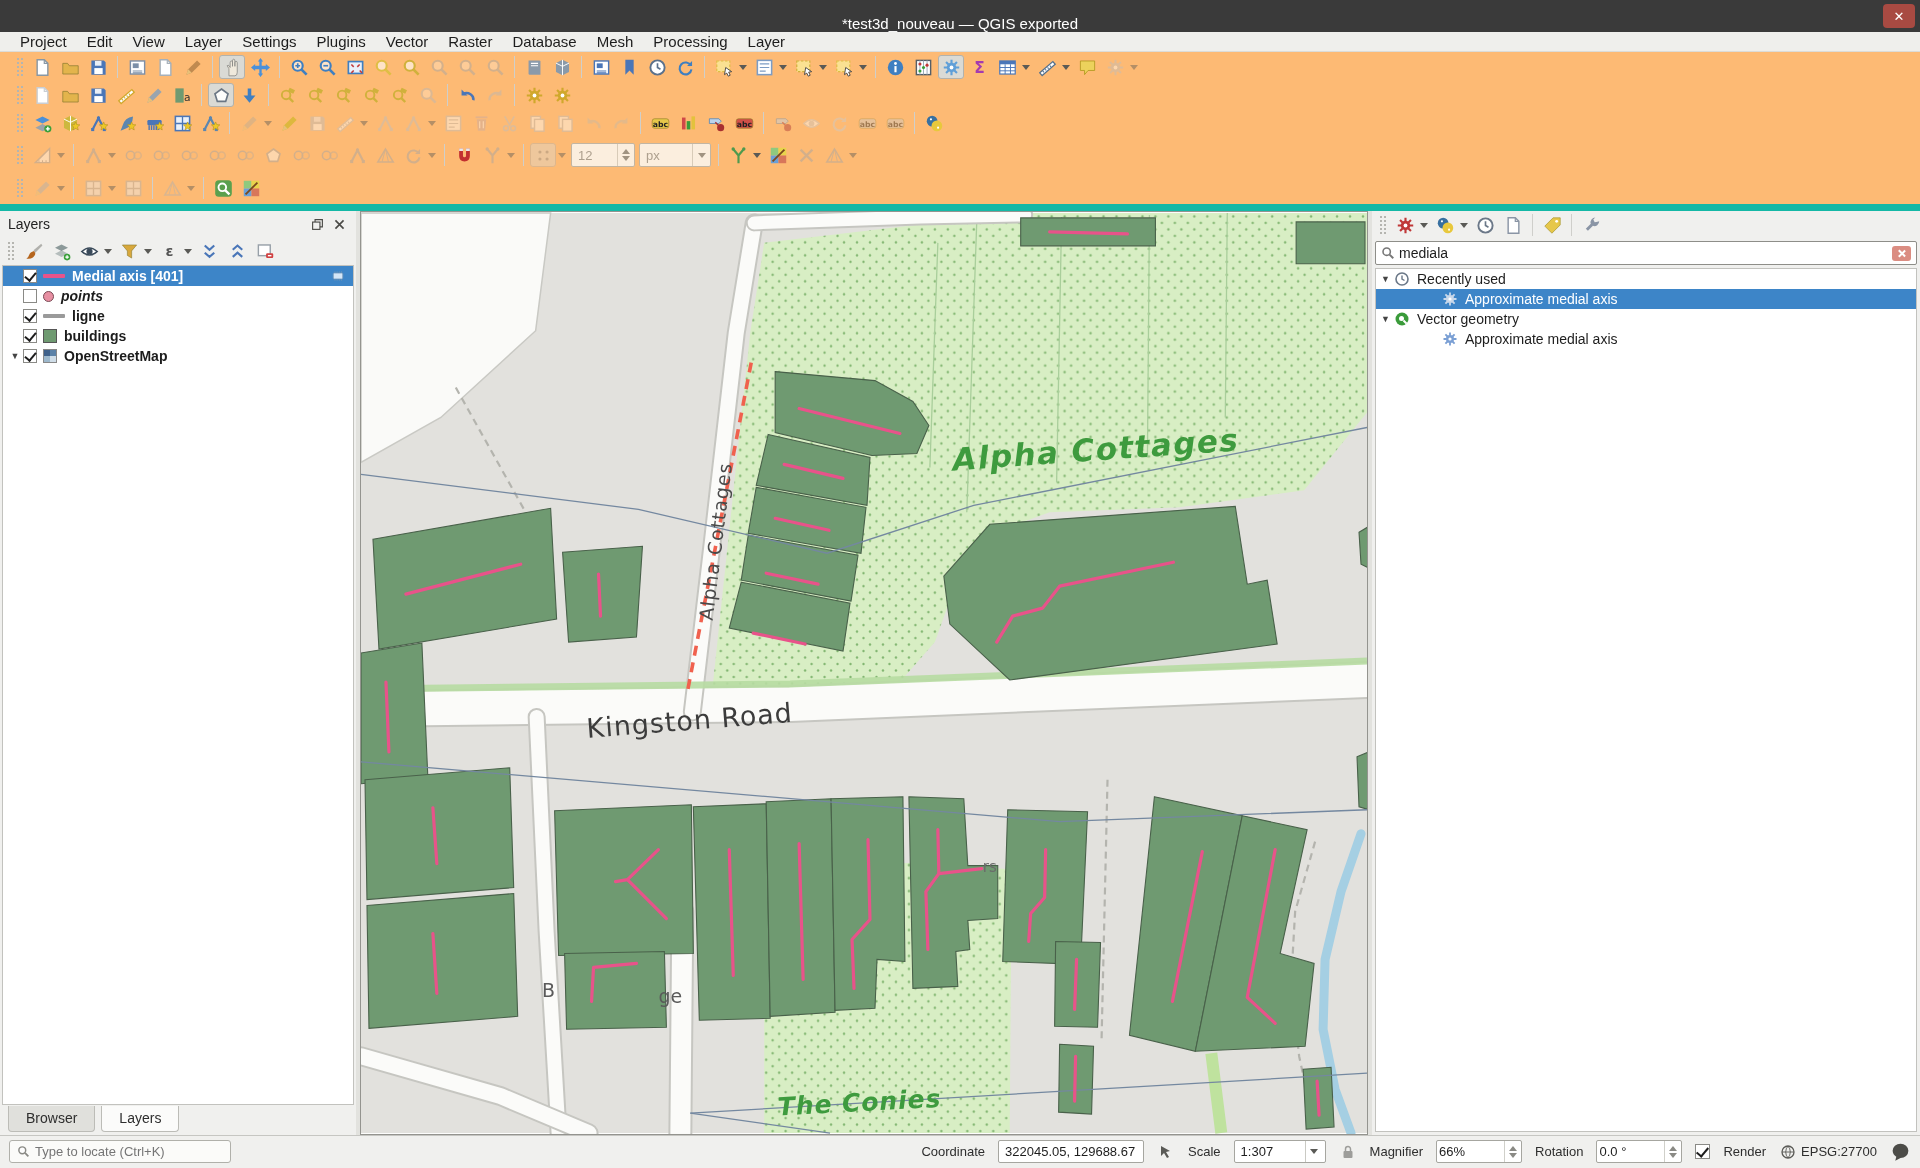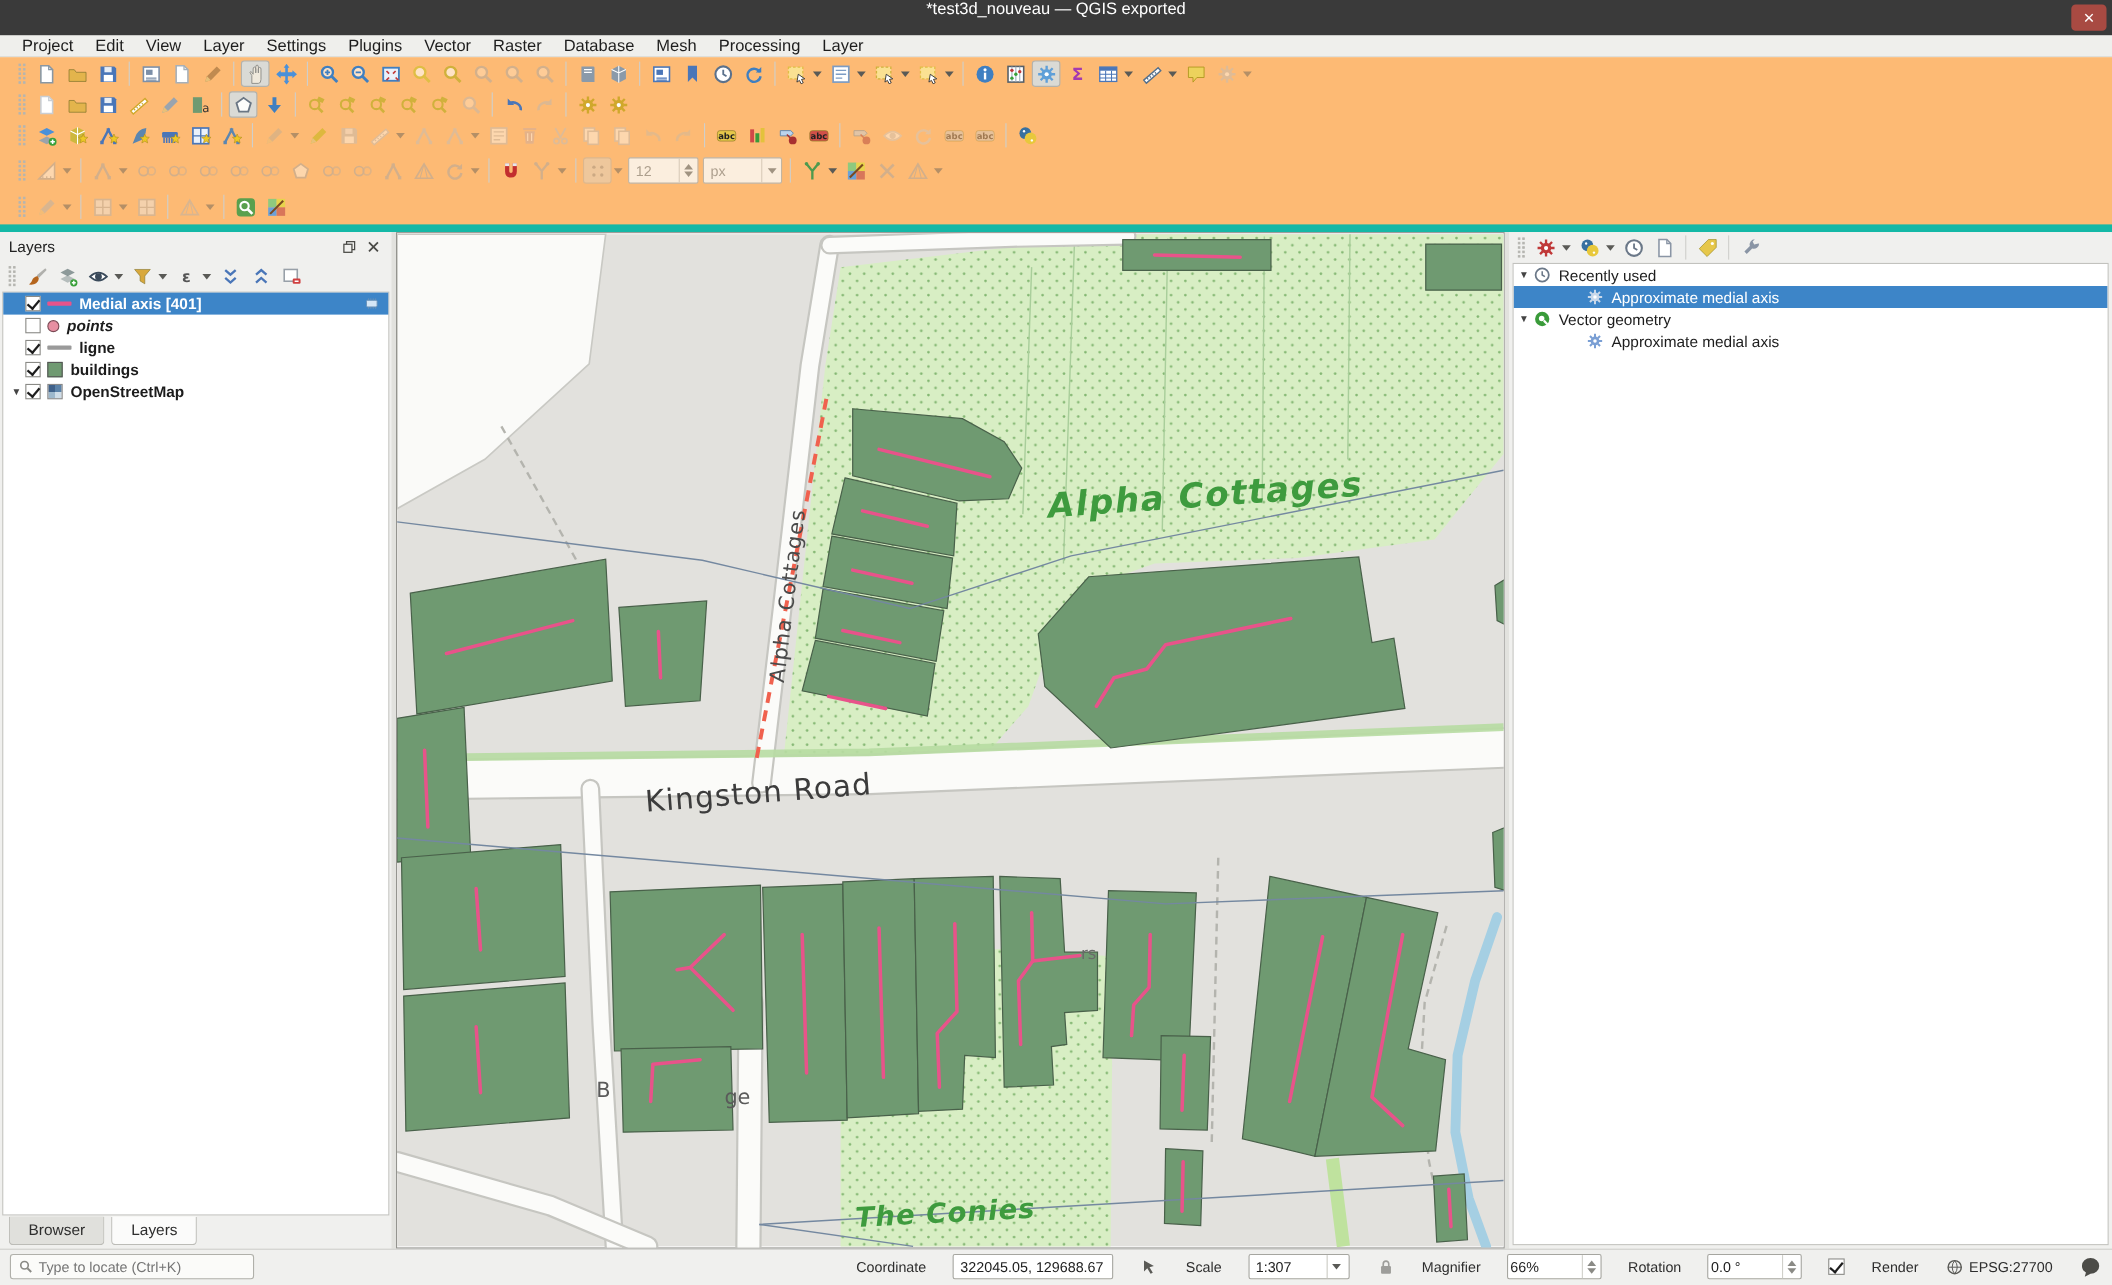--- a/index.html
+++ b/index.html
@@ -1,18 +1,18 @@
 <!DOCTYPE html>
 <html><head>
 <meta charset="utf-8">
 <style>
   *{box-sizing:border-box;margin:0;padding:0}
   html,body{width:1920px;height:1168px;overflow:hidden;font-family:"Liberation Sans",sans-serif;background:#f0f0ee}
   
-  .titlebar{height:32px;background:#3a3a3a;color:#fff;display:flex;align-items:flex-start;justify-content:center;position:relative;font-size:15px}
+  .titlebar{height:32px;background:#3a3a3a;color:#fff;display:flex;align-items:flex-end;justify-content:center;position:relative;font-size:15px}
   .close-btn{position:absolute;right:5px;top:4px;width:32px;height:24px;background:#a84a42;border-radius:4px;color:#fff;display:flex;align-items:center;justify-content:center;font-size:13px;cursor:default}
   
   .menubar{height:20px;background:#efefec;border-bottom:1px solid #dcdcd8;display:flex;align-items:center;padding-left:10px;font-size:15px;color:#1d1d1d}
   .menu-item{padding:3px 10px;border-radius:3px}
   
   .toolbars{background:#fdba74;border-bottom:7px solid #14b8a6;padding:0 14px}
   .trow{display:flex;align-items:center}
   #tb-row1{height:30px}#tb-row2{height:26px}#tb-row3{height:30px}#tb-row4{height:34px}#tb-row5{height:32px}
   .grip{width:8px;height:20px;margin:0 4px 0 2px;background-image:radial-gradient(circle,#b5b5b0 1.1px,transparent 1.3px);background-size:4px 4px}
   .tsep{width:1px;height:22px;background:#cfcfcb;margin:0 5px}
@@ -64,21 +64,21 @@
   .sclear{width:19px;height:15px;background:#db8d82;border-radius:3px;position:relative;flex:none}
   .sclear::before,.sclear::after{content:"";position:absolute;left:9px;top:3px;width:1.6px;height:9px;background:#fff}
   .sclear::before{transform:rotate(45deg)}.sclear::after{transform:rotate(-45deg)}
   .ptree{flex:1;background:#fff;border:1px solid #c2c2be;margin:0 3px 3px;font-size:14px;overflow:hidden}
   .prow{height:20px;display:flex;align-items:center;color:#1d1d1d}
   .prow.sel{background:#3d85c8;color:#fff}
   .prow .exp{width:13px;margin-left:5px;font-size:9px;color:#444}
   .prow svg{width:16px;height:16px;margin-right:7px;flex:none}
   .prow.alg{padding-left:66px}
   
-  .statusbar{height:32px;display:flex;align-items:center;padding:0 9px;gap:24px;background:#f0f0ee;border-top:1px solid #c6c6c2;font-size:13px;color:#2e2e2e}
+  .statusbar{height:32px;display:flex;align-items:center;padding:0 9px;gap:13px;background:#f0f0ee;border-top:1px solid #c6c6c2;font-size:13px;color:#2e2e2e}
   .locate{width:222px;height:23px;border:1px solid #b0b0aa;border-radius:3px;background:#fbfbf9;display:flex;align-items:center;padding:0 7px;gap:5px}
   .locate svg{width:13px;height:13px;color:#8a8a85;flex:none}
   .locate input{border:none;background:transparent;outline:none;font-size:13px;color:#6e6e69;width:100%;font-family:inherit}
   .spacer{flex:1}
   .sfield{height:23px;border:1px solid #a6a6a0;background:#fff;display:flex;align-items:center;padding:0 6px;font-size:13px;color:#1d1d1d;border-radius:2px}
   .sfield input{border:none;outline:none;font-size:13px;color:#1d1d1d;width:100%;font-family:inherit}
   .coordf{width:146px}
   .scombo{width:92px;padding:0}
   .scombo .val{flex:1;padding-left:6px}
   .scombo .czone{width:20px;height:100%;border-left:1px solid #cacac4;display:flex;align-items:center;justify-content:center}
@@ -1525,20 +1525,29 @@
         </span>
         <span class="tsep"></span>
         <span class="twrap">
           <span class="tbtn" style="color: rgb(138, 149, 165);">
             <svg viewBox="0 0 16 16">
               <use href="#sy-wrench"></use>
             </svg>
           </span>
         </span>
       </div>
+    <div class="searchwrap">
+      <div class="searchbox">
+        <svg>
+            <use href="#sy-mag"></use>
+          </svg>
+        <input type="text" value="mediala" style="">
+        <span class="sclear"></span>
+      </div>
+    </div>
     <div class="ptree" id="proc-tree">
         <div class="prow">
           <span class="exp">▼</span>
           <svg viewBox="0 0 16 16" style="color: rgb(107, 120, 136);">
             <use href="#sy-clock"></use>
           </svg>
           <span>Recently used</span>
         </div>
         <div class="prow alg sel">
           <svg viewBox="0 0 16 16" style="color: rgb(201, 216, 234);">

